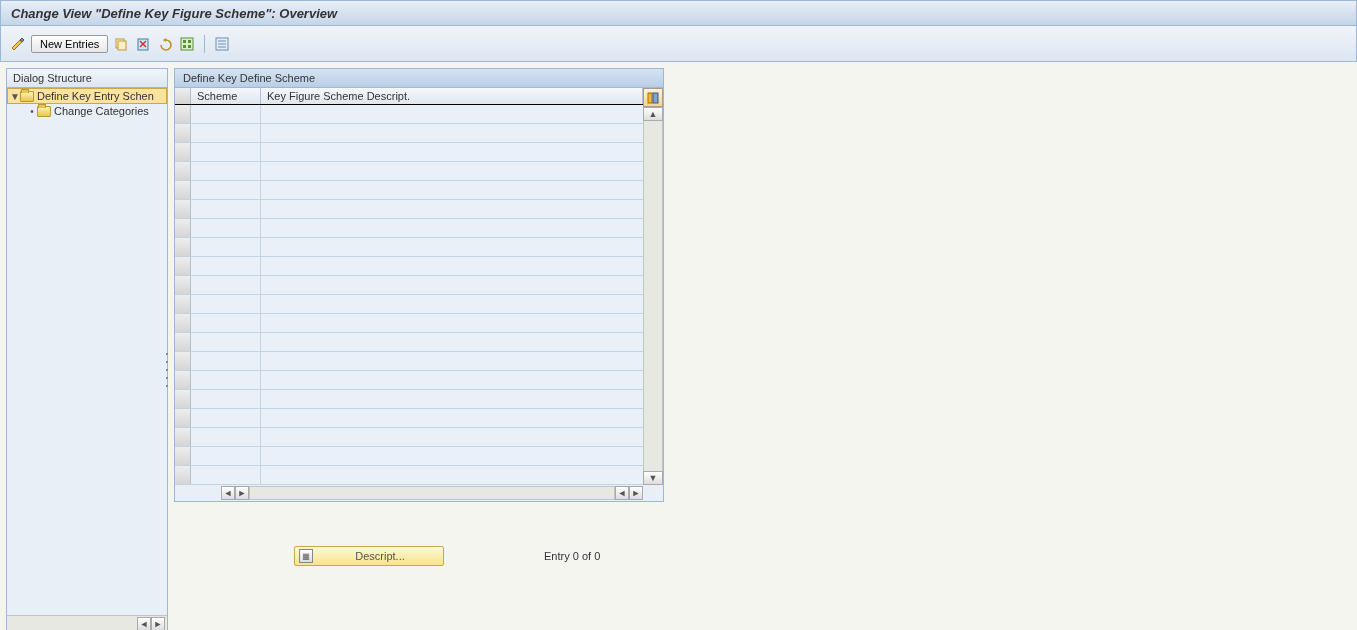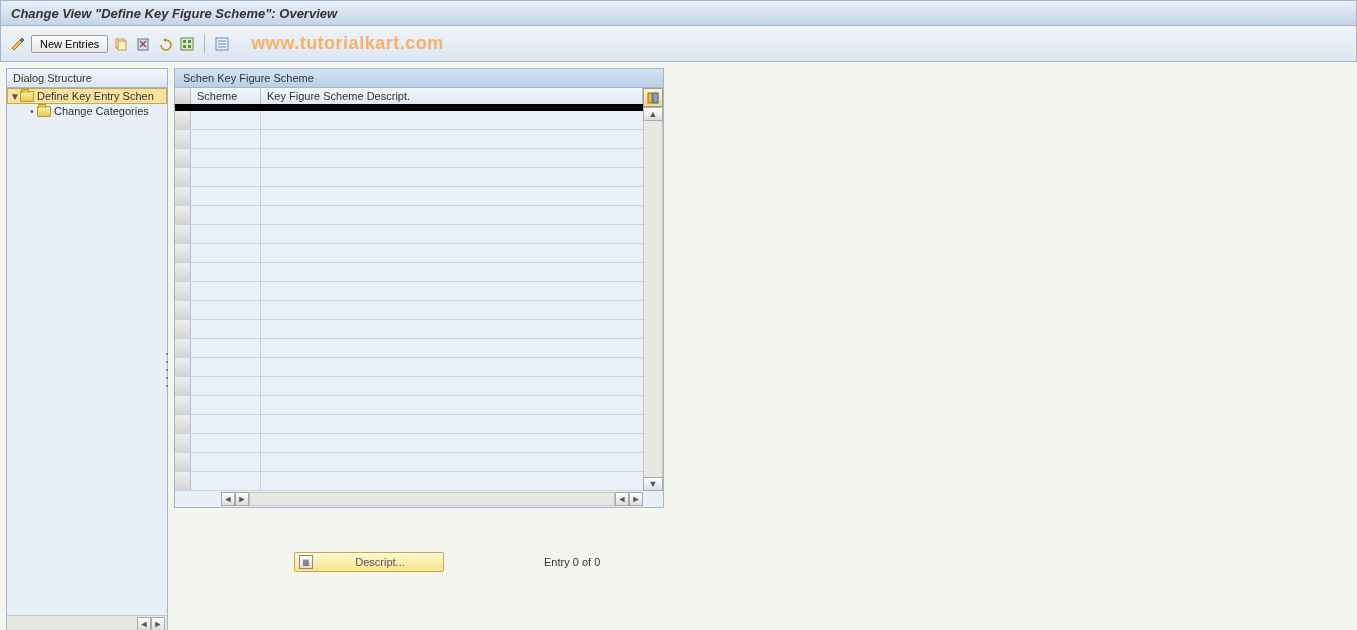--- a/index.html
+++ b/index.html
@@ -32,21 +32,21 @@
     .sidebar-bottom-scroll { height:16px; border-top:1px solid #c5c5c0; background:#e8e8e3; display:flex; align-items:center; justify-content:flex-end; padding-right:2px; gap:0;}
     .htrack { flex:1; height:14px; }
     .harrow { width:14px; height:14px; border:1px solid #aaa; background:linear-gradient(#fff,#ddd); display:flex; align-items:center; justify-content:center; font-size:9px; color:#555;}
 
     .main-area { flex: 0 0 490px; display:flex; flex-direction:column;}
     .panel { border:1px solid #9db8d4; background:#e8eff7;}
     .panel-title { background: linear-gradient(to bottom, #d6e4f2, #b9cee6); border-bottom:1px solid #9db8d4; padding: 3px 8px; font-size:11px;}
     
     .table-wrap { display:flex; }
     .table-main { flex:1; }
-    .table-header { display:flex; background:#6d28d9; border-bottom:7px solid #000000;justify-content:space-between;}
+    .table-header { display:flex; background:#6d28d9; border-bottom:1px solid #000000;justify-content:space-between;}
     .hcell-select { width:16px; border-right:1px solid #b0c1d5; background:linear-gradient(#eee,#d5d5d5);}
     .hcell { padding:2px 6px; border-right:1px solid #b0c1d5; background:linear-gradient(#f5f8fc,#dfe7ef);}
     .hcell.scheme { width:70px; }
     .hcell.desc { flex:1; }
     .row { display:flex; height:19px; border-bottom:1px solid #c5d2e0; background:#eaf0f7;}
     .row .sel { width:16px; background:linear-gradient(#eee,#d5d5d5); border-right:1px solid #b0c1d5;}
     .row .c1 { width:70px; border-right:1px solid #c5d2e0;}
     .row .c2 { flex:1;}
     
     .table-sidecol { width:20px; display:flex; flex-direction:column;}
@@ -111,21 +111,20 @@
   </span>
   <div class="toolbar-divider"></div>
   <span class="toolbar-icon">
     <svg width="14" height="14">
         <rect x="1" y="1" width="12" height="12" fill="#e4eef8" stroke="#6a8db5"></rect>
         <line x1="3" y1="4" x2="11" y2="4" stroke="#6a8db5"></line>
         <line x1="3" y1="7" x2="11" y2="7" stroke="#6a8db5"></line>
         <line x1="3" y1="10" x2="11" y2="10" stroke="#6a8db5"></line>
       </svg>
   </span>
-  <span class="watermark">www.tutorialkart.com</span>
 </div>
 
 <div class="content">
 
   <div class="sidebar">
     <div class="sidebar-title">Dialog Structure</div>
     <div class="tree">
       <div class="tree-item active">
         <span class="tree-toggle">▼</span>
         <span class="folder-icon folder-open"></span>
@@ -146,21 +145,21 @@
       </div>
     <div class="sidebar-bottom-scroll">
       <div class="htrack"></div>
       <div class="harrow">◄</div>
       <div class="harrow">►</div>
     </div>
   </div>
 
   <div class="main-area">
     <div class="panel">
-      <div class="panel-title">Schen Key Figure Scheme</div>
+      <div class="panel-title">Define Key Define Scheme</div>
       <div class="table-wrap">
         <div class="table-main">
           <div class="table-header">
             <div class="hcell-select"></div>
             <div class="hcell scheme">Scheme</div>
             <div class="hcell desc">Key Figure Scheme Descript.</div>
           </div>
           <div class="row">
               <div class="sel"></div>
               <div class="c1"></div>

